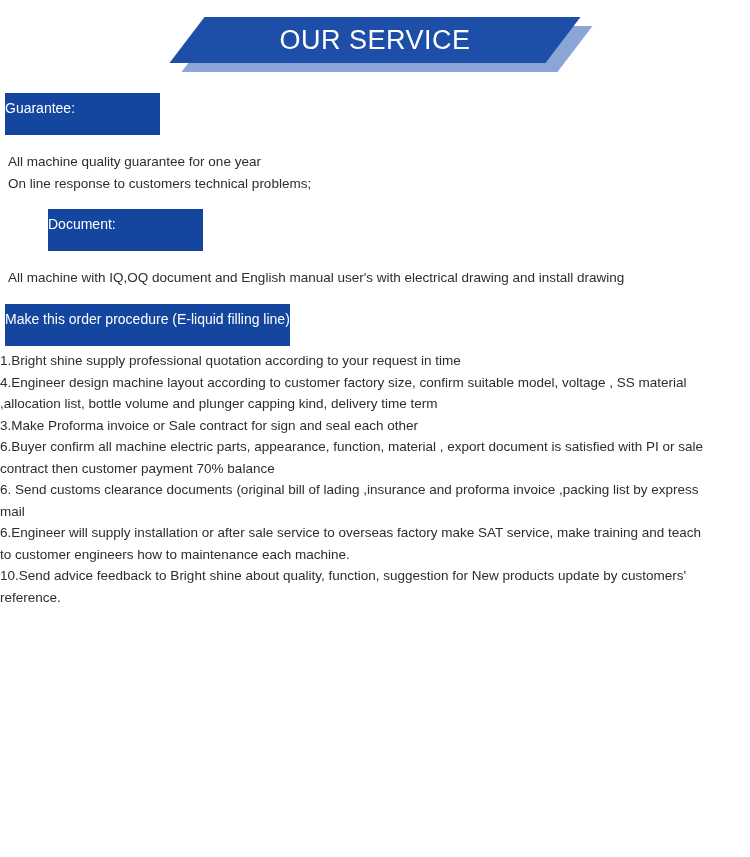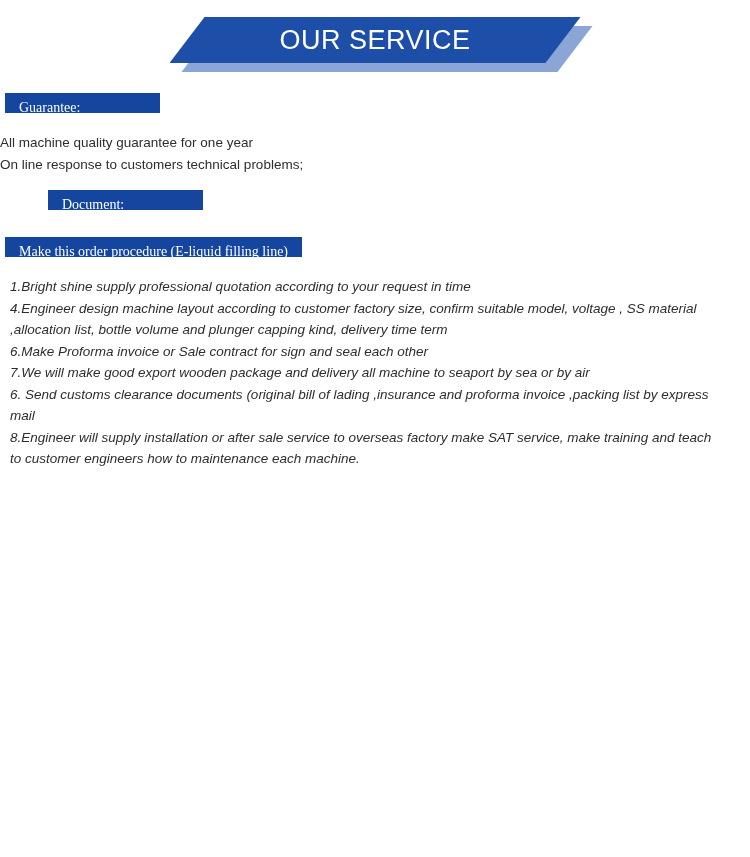--- a/index.html
+++ b/index.html
@@ -36,41 +36,40 @@
   .banner-title{
     position:absolute;left:187px;top:17px;width:376px;height:46px;
     display:flex;align-items:center;justify-content:center;
     color:var(--bar-text);
     font-size:27px;letter-spacing:0.5px;font-weight:400;
   }
   
   .bar-row{margin-left:5px;}
   .bar{
     display:inline-block;
-    min-width:155px;height:20px;line-height:30px;
-    padding:0 14px;
+    min-width:155px;height:42px;line-height:30px;
+    padding:0 0;
     background:var(--bar-blue);
     color:var(--bar-text);
     font-size:14px;
-    font-family:Liberation Serif, serif;
   }
   .bar-row.r1{margin-top:15px;}
   .bar-row.r2{margin-top:14px;margin-left:48px;}
   .bar-row.r3{margin-top:16px;}
-  .bar-row.r4{margin-top:24px;}
+  .bar-row.r4{margin-top:15px;}
   
   .body-text{
     margin-top:16px;
-    padding-right:6px;
+    padding-left:8px;padding-right:6px;
     font-size:13.5px;line-height:22px;
     color:var(--text);
     white-space:pre-line;
   }
   
-  .procedure-list{margin-top:16px;padding-left:10px;padding-right:4px;font-style:italic;}
+  .procedure-list{margin-top:4px;padding-right:4px;}
   .list-item{
     font-size:13.5px;line-height:21.5px;
     color:var(--text);
     white-space:pre-line;
   }
 </style>
 </head>
 <body>
 
 <div class="page">
@@ -83,31 +82,35 @@
 
   <div class="bar-row r1">
     <div class="bar">Guarantee:</div>
   </div>
   <div class="body-text">All machine quality guarantee for one year
 On line response to customers technical problems;</div>
 
   <div class="bar-row r2">
     <div class="bar">Document:</div>
   </div>
+  <div class="body-text">All machine with IQ,OQ document and English manual user's with electrical drawing and install drawing</div>
 
 
   <div class="bar-row r4">
     <div class="bar">Make this order procedure (E-liquid filling line)</div>
   </div>
 
   <div class="procedure-list">
     <div class="list-item">1.Bright shine supply professional quotation according to your request in time</div>
     <div class="list-item">4.Engineer design machine layout according to customer factory size, confirm suitable model, voltage , SS material
 ,allocation list, bottle volume and plunger capping kind, delivery time term</div>
-    <div class="list-item">6.Make Proforma invoice or Sale contract for sign and seal each other</div>
-    <div class="list-item">7.We will make good export wooden package and delivery all machine to seaport by sea or by air</div>
+    <div class="list-item">3.Make Proforma invoice or Sale contract for sign and seal each other</div>
+    <div class="list-item">6.Buyer confirm all machine electric parts, appearance, function, material , export document is satisfied with PI or sale
+contract then customer payment 70% balance</div>
     <div class="list-item">6. Send customs clearance documents (original bill of lading ,insurance and proforma invoice ,packing list by express
 mail</div>
-    <div class="list-item">8.Engineer will supply installation or after sale service to overseas factory make SAT service, make training and teach
+    <div class="list-item">6.Engineer will supply installation or after sale service to overseas factory make SAT service, make training and teach
 to customer engineers how to maintenance each machine.</div>
+    <div class="list-item">10.Send advice feedback to Bright shine about quality, function, suggestion for New products update by customers'
+reference.</div>
   </div>
 
 </div>
 
 </body></html>

